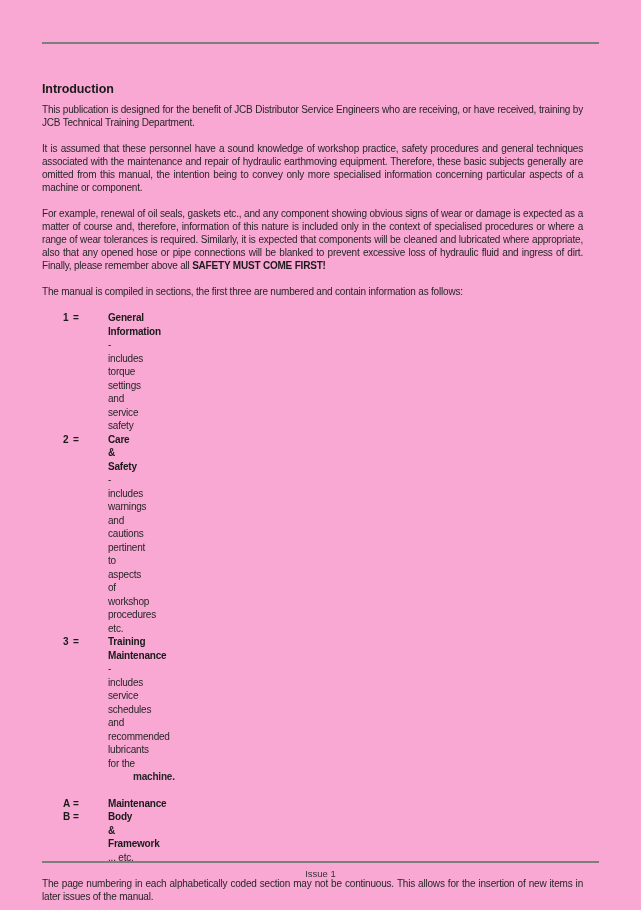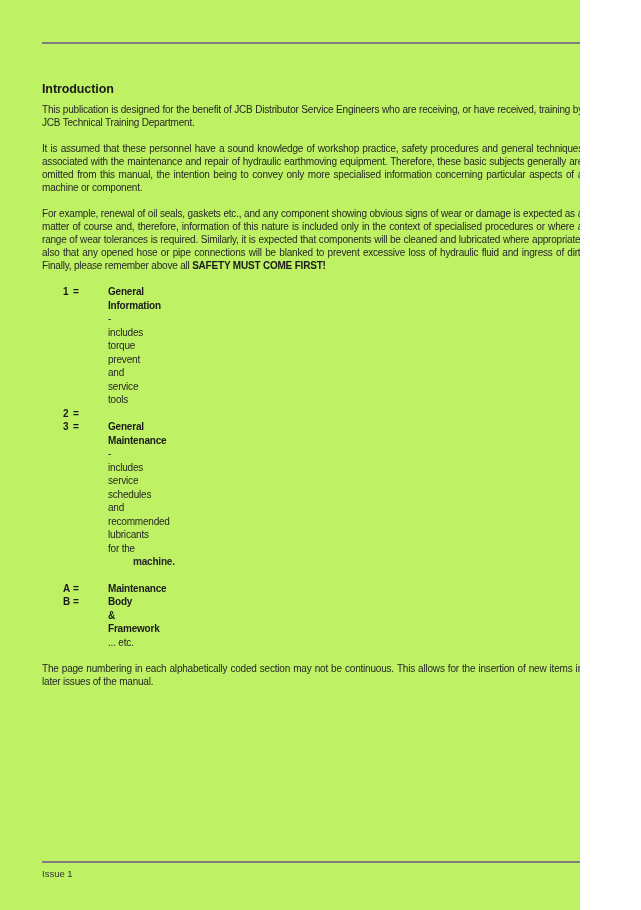--- a/index.html
+++ b/index.html
@@ -1,20 +1,20 @@
 <!DOCTYPE html>
 <html><head>
 <meta charset="utf-8">
 <style>
   html,body { margin:0; padding:0; background:#ffffff; }
   .page {
     position: relative;
-    width: 580px;
+    width: 641px;
     height: 910px;
-    background: #bef264;
+    background: #f9a8d4;
     font-family: "Liberation Sans", sans-serif;
     color: #262626;
     overflow: hidden;
     box-sizing: border-box;
   }
   .content {
     position: absolute;
     left: 42px;
     top: 82px;
     width: 557px;
@@ -54,21 +54,21 @@
   .list-key   { font-weight: bold; color:#1a1a1a; padding-left: 21px; }
   .list-eq    { font-weight: bold; color:#1a1a1a; }
   .list-body  { }
   .list-term  { font-weight: bold; color:#1a1a1a;text-align:right; }
   .list-cont  { margin-left: 25px; }
   .footer-issue {
     position: absolute;
     top: 868px;
     left: 42px;
     width: 557px;
-    text-align: left;
+    text-align: center;
     font-size: 9.5px;
     letter-spacing: 0px;
     color: #333333;
   }
 </style>
 </head>
 <body>
 
 <div class="page">
 
@@ -77,35 +77,37 @@
   <div class="content">
 
     <h1 class="heading">Introduction</h1>
 
     <p class="body-par">This publication is designed for the benefit of JCB Distributor Service Engineers who are receiving, or have received, training by JCB Technical Training Department.</p>
 
     <p class="body-par">It is assumed that these personnel have a sound knowledge of workshop practice, safety procedures and general techniques associated with the maintenance and repair of hydraulic earthmoving equipment. Therefore, these basic subjects generally are omitted from this manual, the intention being to convey only more specialised information concerning particular aspects of a machine or component.</p>
 
     <p class="body-par"><span>For example, renewal of oil seals, gaskets etc., and any component showing obvious signs of wear or damage is expected as a matter of course and, therefore, information of this nature is included only in the context of specialised procedures or where a range of wear tolerances is required. Similarly, it is expected that components will be cleaned and lubricated where appropriate, also that any opened hose or pipe connections will be blanked to prevent excessive loss of hydraulic fluid and ingress of dirt. Finally, please remember above all </span><b>SAFETY MUST COME FIRST!</b></p>
 
+    <p class="body-par">The manual is compiled in sections, the first three are numbered and contain information as follows:</p>
 
     <div class="section-list">
       <div class="list-row">
         <span class="list-key">1</span>
         <span class="list-eq">=</span>
-        <span class="list-body"><span class="list-term">General Information</span><span> - includes torque prevent and service tools</span></span>
+        <span class="list-body"><span class="list-term">General Information</span><span> - includes torque settings and service safety</span></span>
       </div>
       <div class="list-row">
         <span class="list-key">2</span>
         <span class="list-eq">=</span>
+        <span class="list-body"><span class="list-term">Care &amp; Safety</span><span> - includes warnings and cautions pertinent to aspects of workshop procedures etc.</span></span>
       </div>
       <div class="list-row">
         <span class="list-key">3</span>
         <span class="list-eq">=</span>
-        <span class="list-body"><span class="list-term">General Maintenance</span><span> - includes service schedules and recommended lubricants for the</span><span class="list-cont" style="display:block;font-weight:bold;">machine.</span></span>
+        <span class="list-body"><span class="list-term">Training Maintenance</span><span> - includes service schedules and recommended lubricants for the</span><span class="list-cont" style="display:block;font-weight:bold;">machine.</span></span>
       </div>
     </div>
 
 
     <div class="section-list">
       <div class="list-row">
         <span class="list-key">A</span>
         <span class="list-eq">=</span>
         <span class="list-body"><span class="list-term">Maintenance</span><span></span></span>
       </div>

